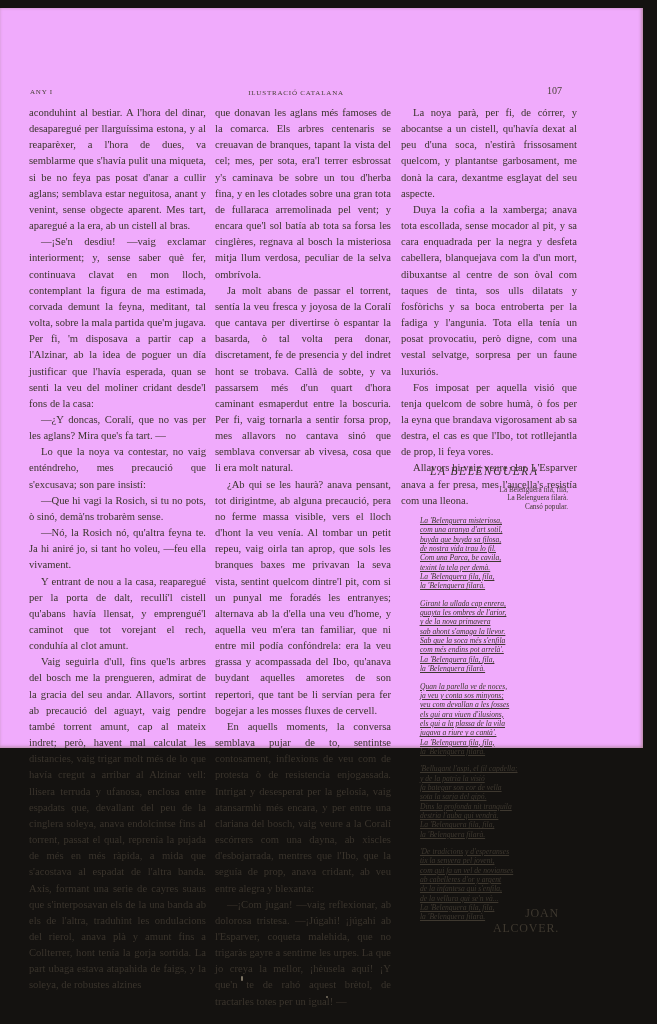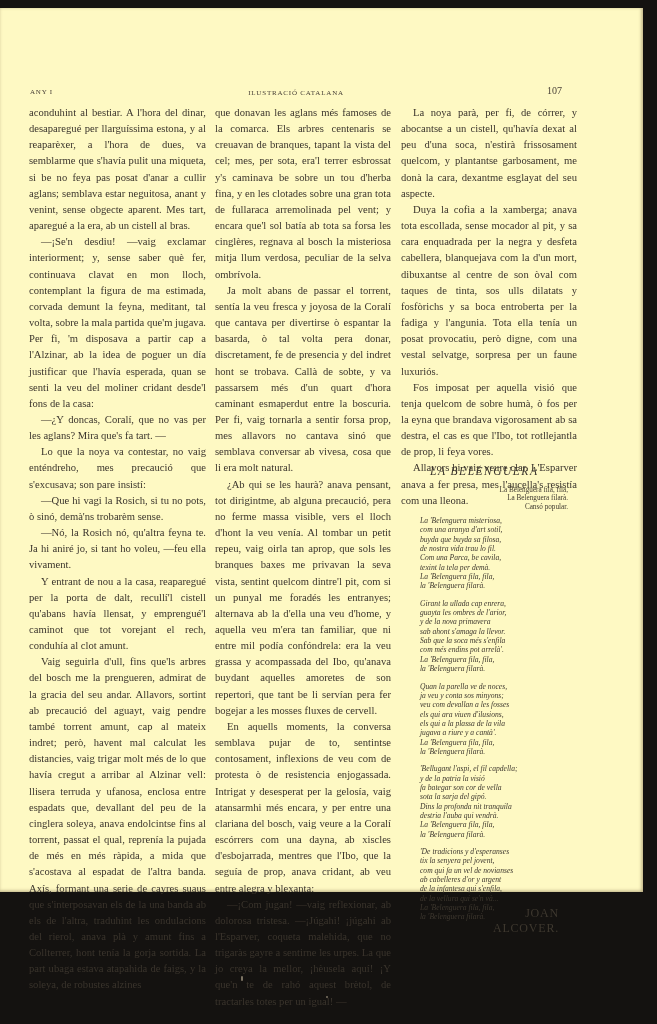--- a/index.html
+++ b/index.html
@@ -8,22 +8,22 @@
       width: 657px;
       height: 1024px;
       background: #141210;
       overflow: hidden;
     }
     .page {
       position: absolute;
       left: 0;
       top: 8px;
       width: 643px;
-      height: 884px;
-      background: #fef9c3;
+      height: 740px;
+      background: #f0abfc;
       box-shadow: inset -2px 0 3px rgba(120,100,70,0.35), inset 0 -2px 3px rgba(120,100,70,0.25);
       font-family: "Liberation Serif", "DejaVu Serif", serif;
       color: #3a342c;
     }
     .running-head {
       position: absolute;
       top: 77px;
       left: 30px;
       width: 532px;
       height: 14px;
@@ -72,21 +72,21 @@
     .poem {
       position: absolute;
       top: 508px;
       left: 420px;
       width: 160px;
       font-style: italic;
       font-size: 7.6px;
       line-height: 9.35px;
       color: #3e382f;
     }
-    .stanza { margin: 0 0 8px 0; }
+    .stanza { margin: 0 0 8px 0; text-decoration: underline; }
     .stanza .line { display: block; white-space: nowrap; }
     .signature {
       position: absolute;
       top: 898px;
       left: 470px;
       width: 89px;
       text-align: right;
       font-size: 12px;
       letter-spacing: 0.8px;
       color: #3e382f;

